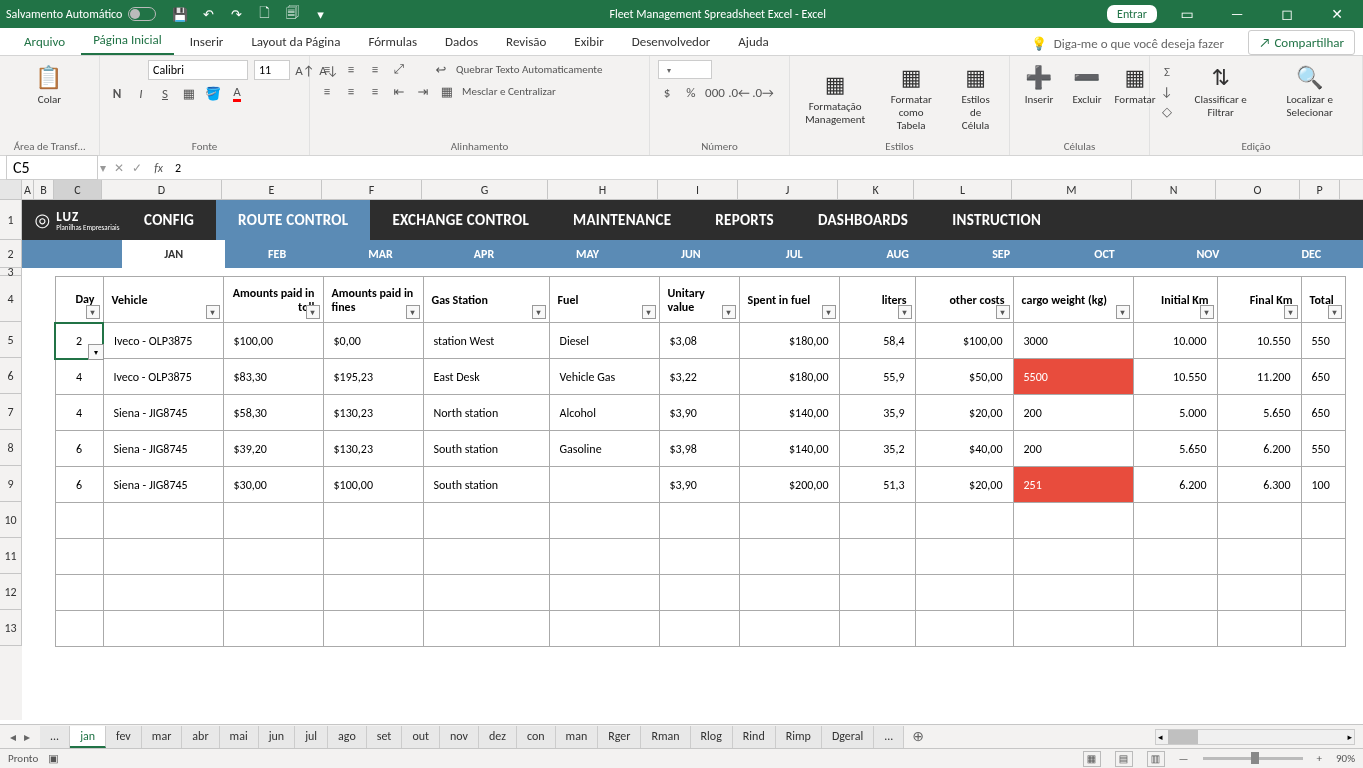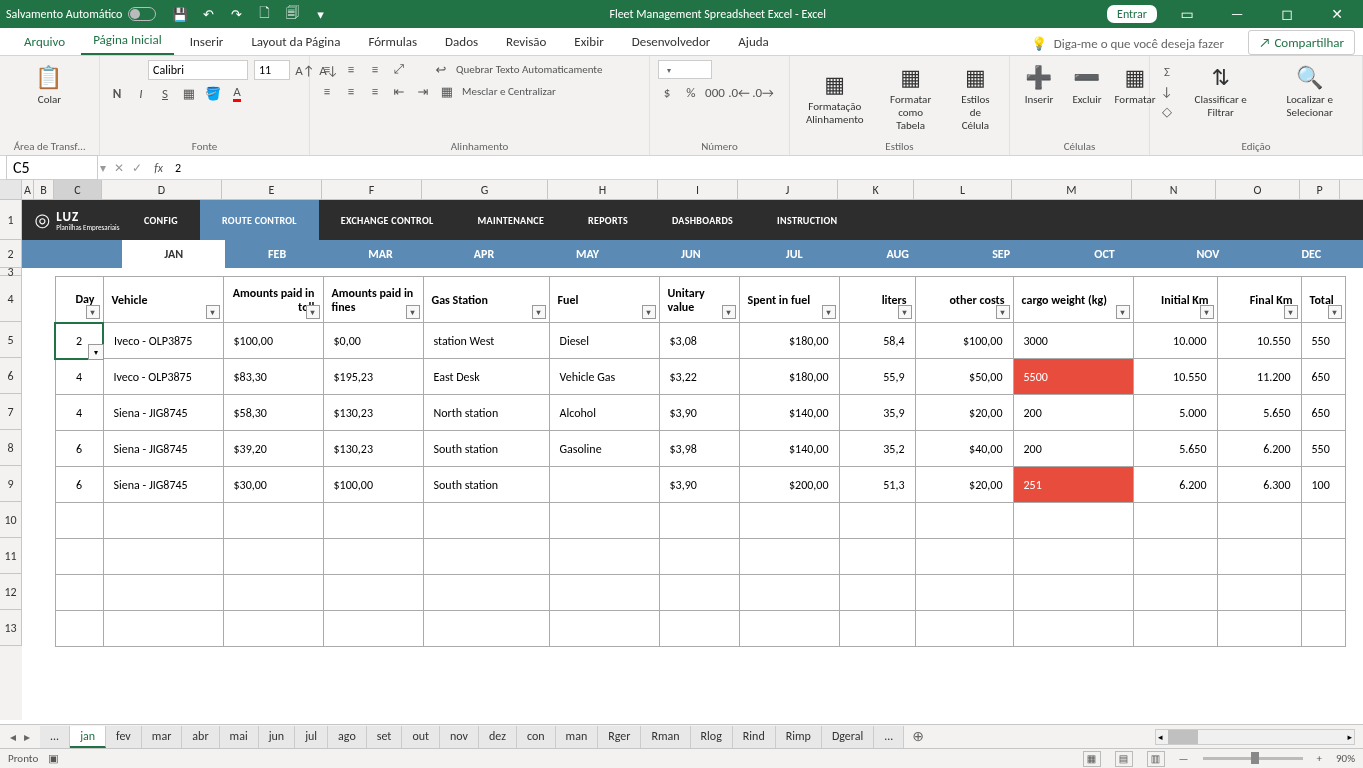--- a/index.html
+++ b/index.html
@@ -40,21 +40,21 @@
 .col-hd { border-right: 1px solid #c6c6c6; text-align: center; font-size: 12px; color: #333; display: flex; align-items: center; justify-content: center; }
 .col-hd.sel { background: #d2d2d2; }
 .grid-area { display: flex; height: 520px; }
 .row-headers { width: 22px; background: #f3f2f1; }
 .row-hd { height: 36px; border-bottom: 1px solid #c6c6c6; border-right: 1px solid #c6c6c6; text-align: center; font-size: 12px; color: #333; display: flex; align-items: center; justify-content: center; }
 .content { flex: 1; position: relative; }
 .navbar { background: #2d2d2d; height: 40px; display: flex; align-items: center; color: #fff; font-size: 12px; }
 .logo-area { width: 100px; display: flex; align-items:center; justify-content:center; gap:6px; padding-left:10px;}
 .logo-txt { font-size:13px; font-weight:bold; letter-spacing:1px;}
 .logo-sub { font-size:7px; line-height:8px; text-align:left;}
-.nav-tab { padding: 0 22px; height: 40px; display: flex; align-items: center; font-weight: bold; cursor: pointer; font-size:10px; letter-spacing:0.3px;}
+.nav-tab { padding: 0 22px; height: 40px; display: flex; align-items: center; font-weight: bold; cursor: pointer; font-size:15px; letter-spacing:0.3px;}
 .nav-tab.active { background: #5b8bb5; }
 .month-row { background: #5b8bb5; height: 28px; display: flex; color: #fff; font-size: 12px; font-weight: bold; }
 .month-row .pad { width: 100px; }
 .month { flex: 1; display: flex; align-items: center; justify-content: center; cursor: pointer; min-width:70px; }
 .month.active { background: #fff; color: #333; }
 .spacer3 { height: 8px; background: #fff; }
 .table-wrap { background: #fff; padding-left: 32px; }
 table.data { border-collapse: collapse; font-size: 12px; }
 table.data th { background: #fff; border: 1px solid #aaa; padding: 6px 8px; text-align: left; font-weight: bold; position: relative; height:46px; vertical-align:middle;}
 table.data th .flt { position: absolute; right: 3px; bottom: 3px; width: 14px; height: 14px; border: 1px solid #999; font-size: 8px; display: flex; align-items: center; justify-content: center; color: #555; background:#f8f8f8;}
@@ -198,21 +198,21 @@
         <span class="rb-icn">.0←</span>
         <span class="rb-icn">.0→</span>
       </div>
     </div>
     <div class="label">Número</div>
   </div>
   <div class="ribbon-group" style="width:220px;">
     <div class="ribbon-row">
       <div class="rb-big">
           <span class="icn">▦</span>
-          <span style="text-align:center;">Formatação Alinhamento</span>
+          <span style="text-align:center;">Formatação Management</span>
         </div>
       <div class="rb-big">
           <span class="icn">▦</span>
           <span style="text-align:center;">Formatar como Tabela</span>
         </div>
       <div class="rb-big">
           <span class="icn">▦</span>
           <span style="text-align:center;">Estilos de Célula</span>
         </div>
     </div>

